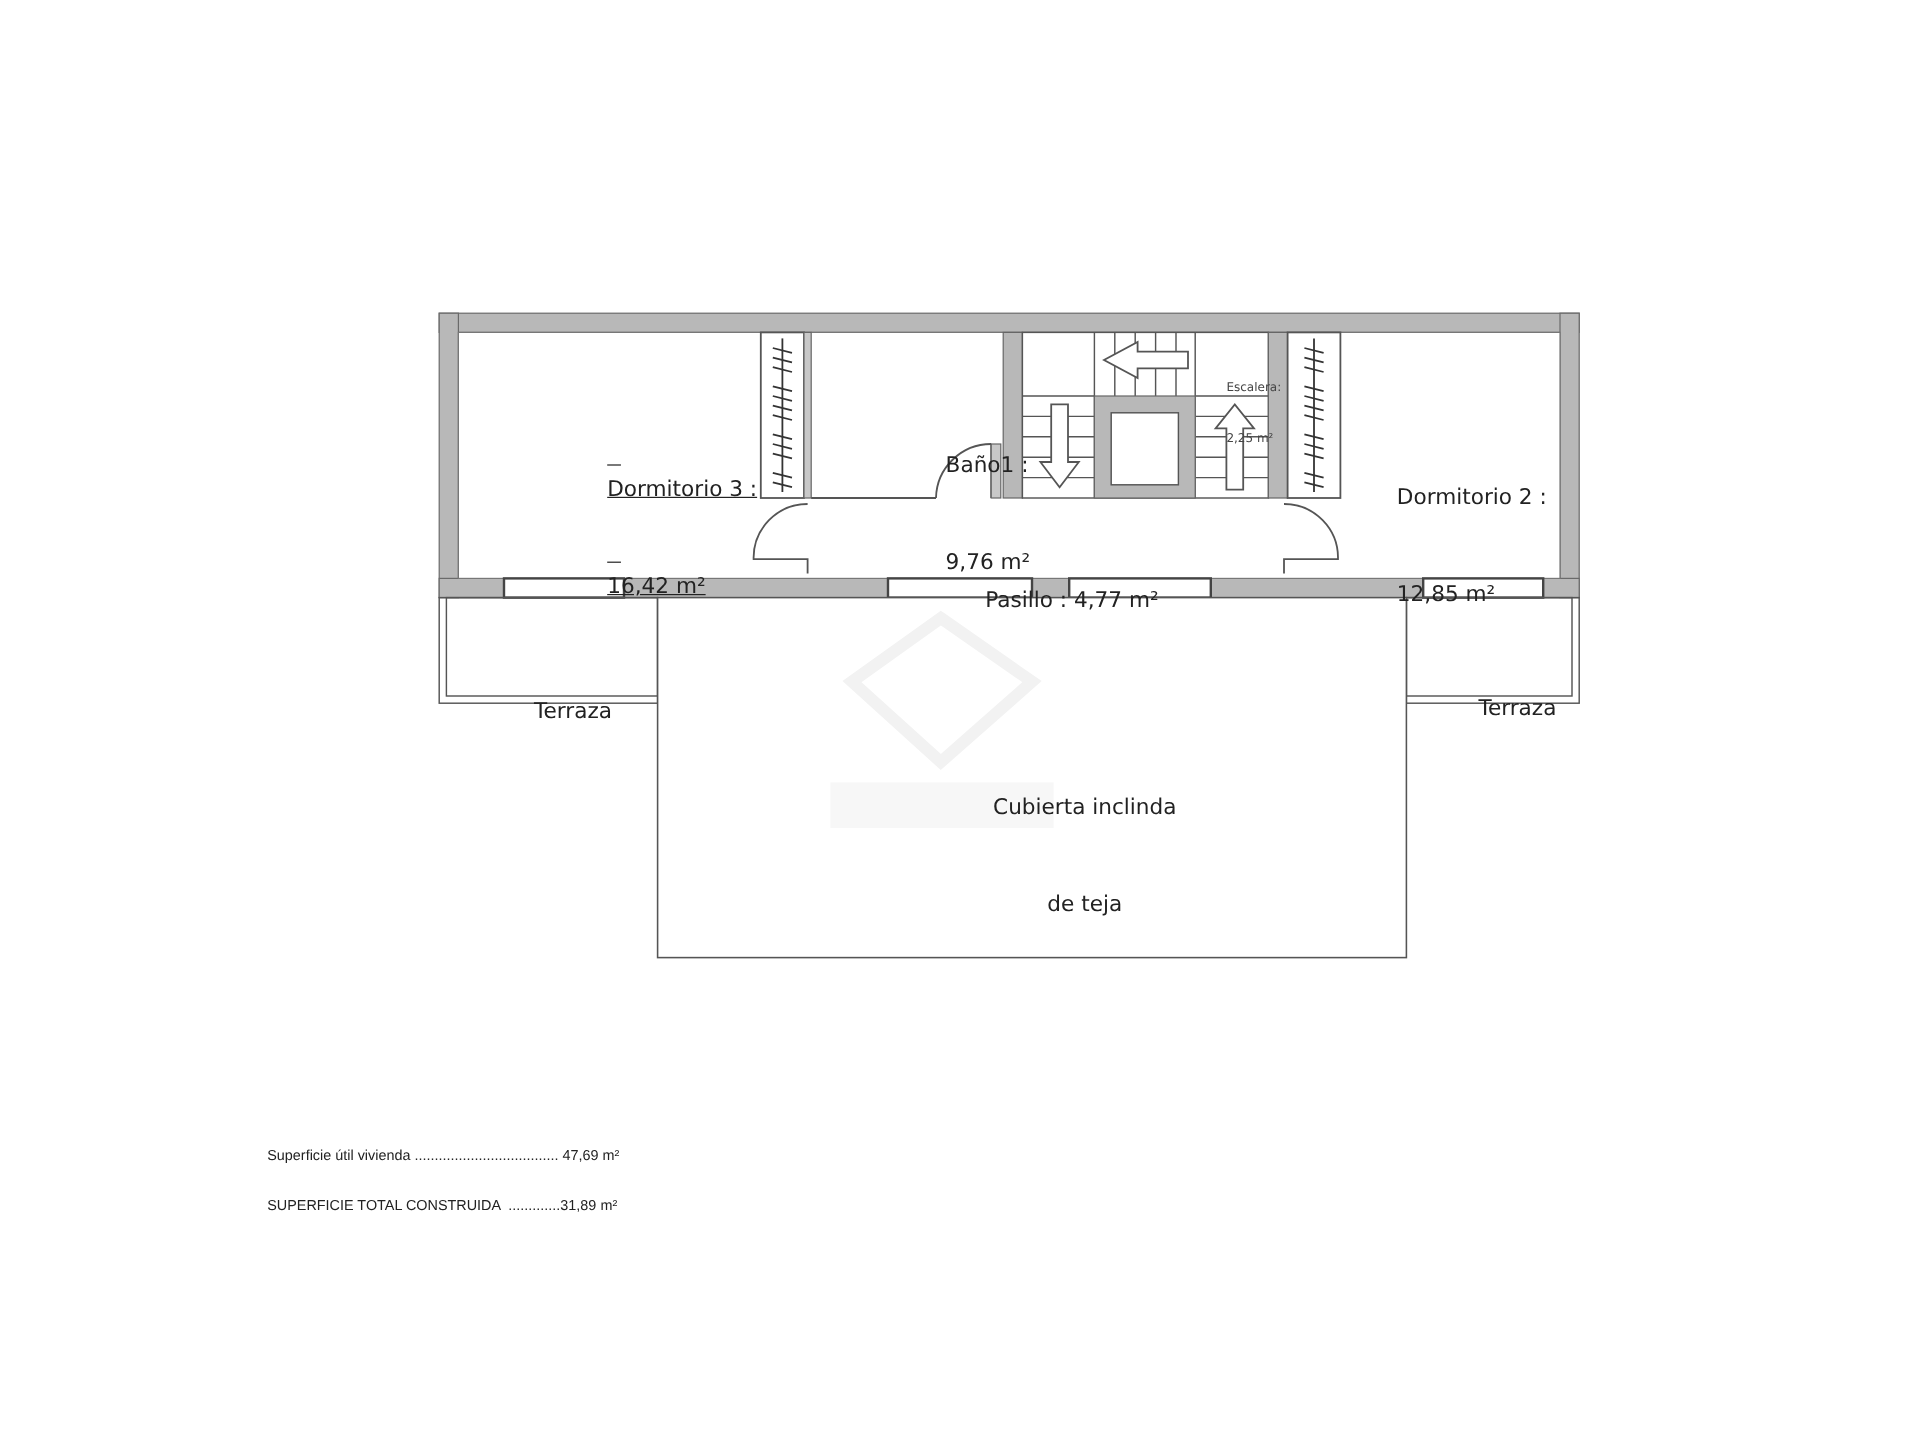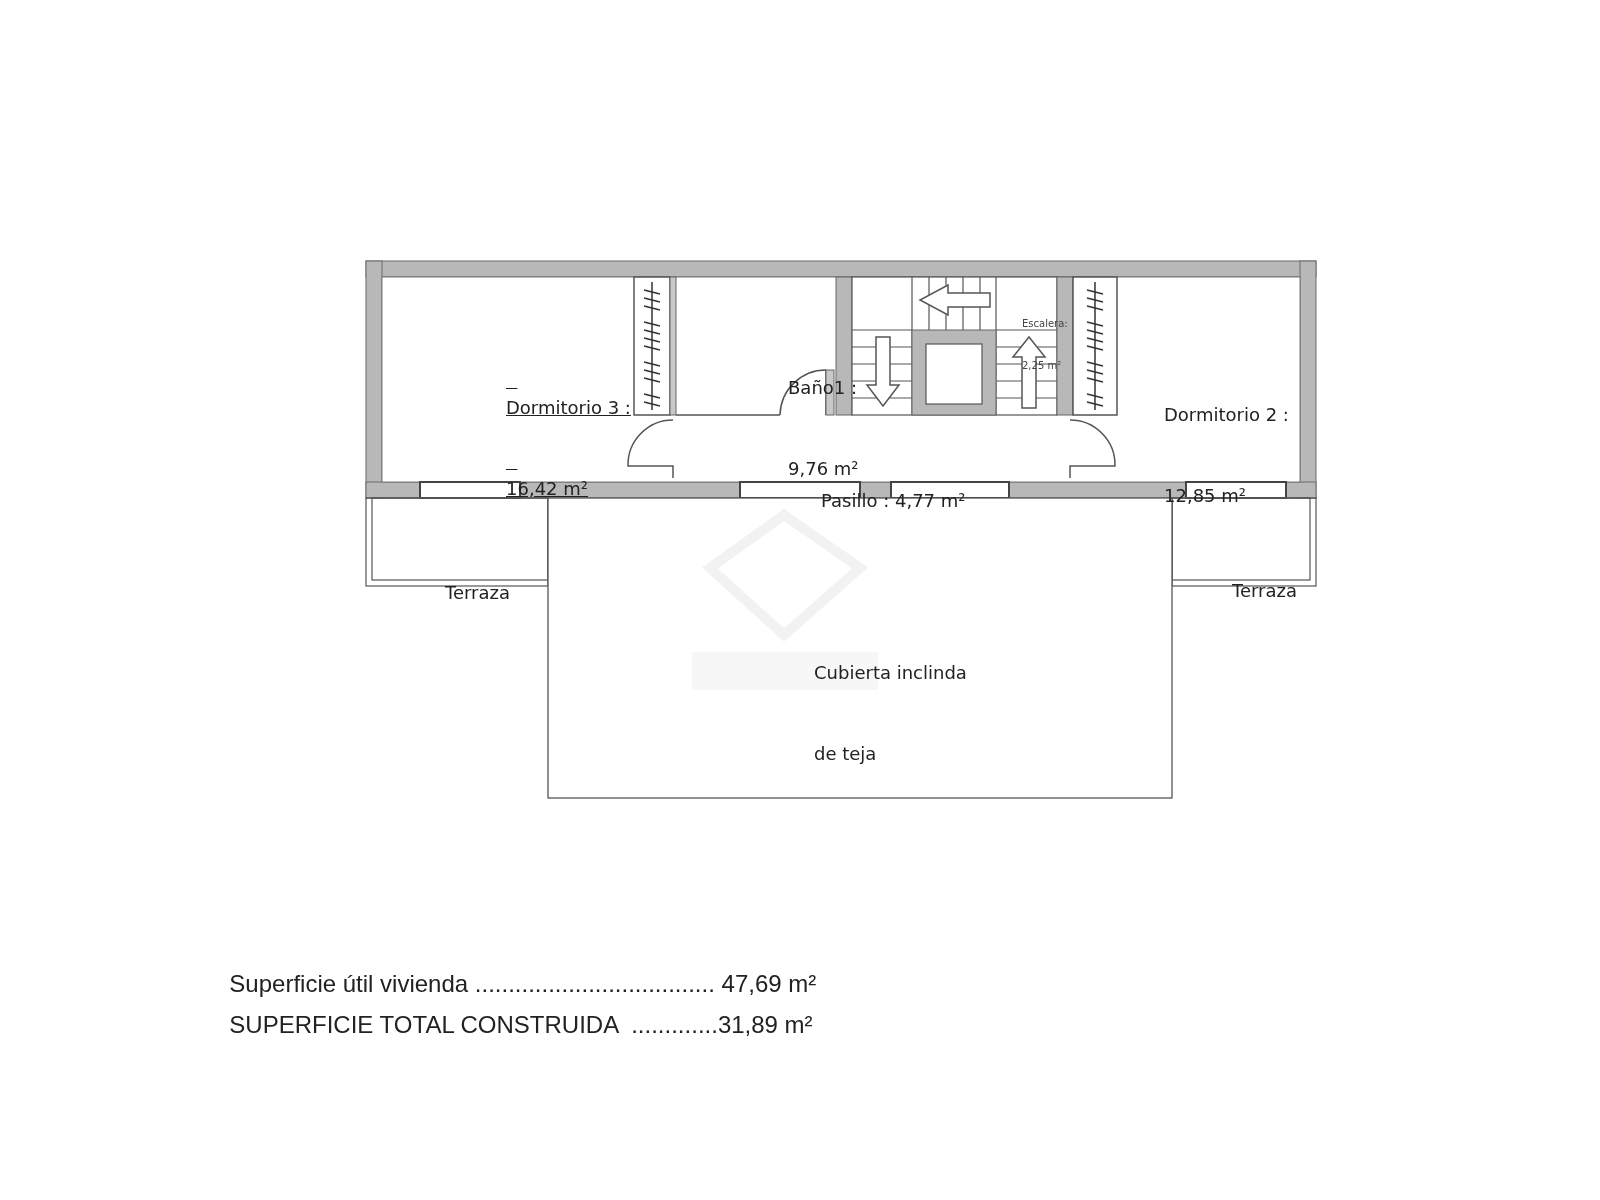--- a/index.html
+++ b/index.html
@@ -1,21 +1,21 @@
 <!DOCTYPE html>
 <html><head>
   <meta charset="utf-8">
   <style>
     html, body { margin: 0; padding: 0; background: #ffffff; }
     body { width: 1600px; height: 1200px; position: relative; overflow: hidden; font-family: "DejaVu Sans", sans-serif; }
     #plan { position: absolute; left: 0; top: 0; width: 1600px; height: 1200px; }
     .label { position: absolute; color: #222; font-family: "DejaVu Sans", sans-serif; font-size: 18px; line-height: 27px; white-space: pre; padding-left: 24px; }
     .label.small { font-size: 10px; line-height: 14px; color: #444; }
-    .label.center { text-align: left; }
-    .totals { position: absolute; left: 216px; font-family: "Liberation Sans", sans-serif; font-size: 24px; color: #222; white-space: pre; }
+    .label.center { text-align: center; }
+    .totals { position: absolute; left: 216px; font-family: "Liberation Sans", sans-serif; font-size: 12px; color: #222; white-space: pre; }
     .totals .dots { letter-spacing: 0px; }
   </style>
 </head>
 <body>
 
 <svg id="plan" viewBox="0 0 1600 1200" xmlns="http://www.w3.org/2000/svg">
 
   <g fill="#b8b8b8" stroke="#6a6a6a" stroke-width="1">
     <rect x="366" y="261" width="950" height="16"></rect>
     <rect x="366" y="261" width="16" height="237"></rect>

